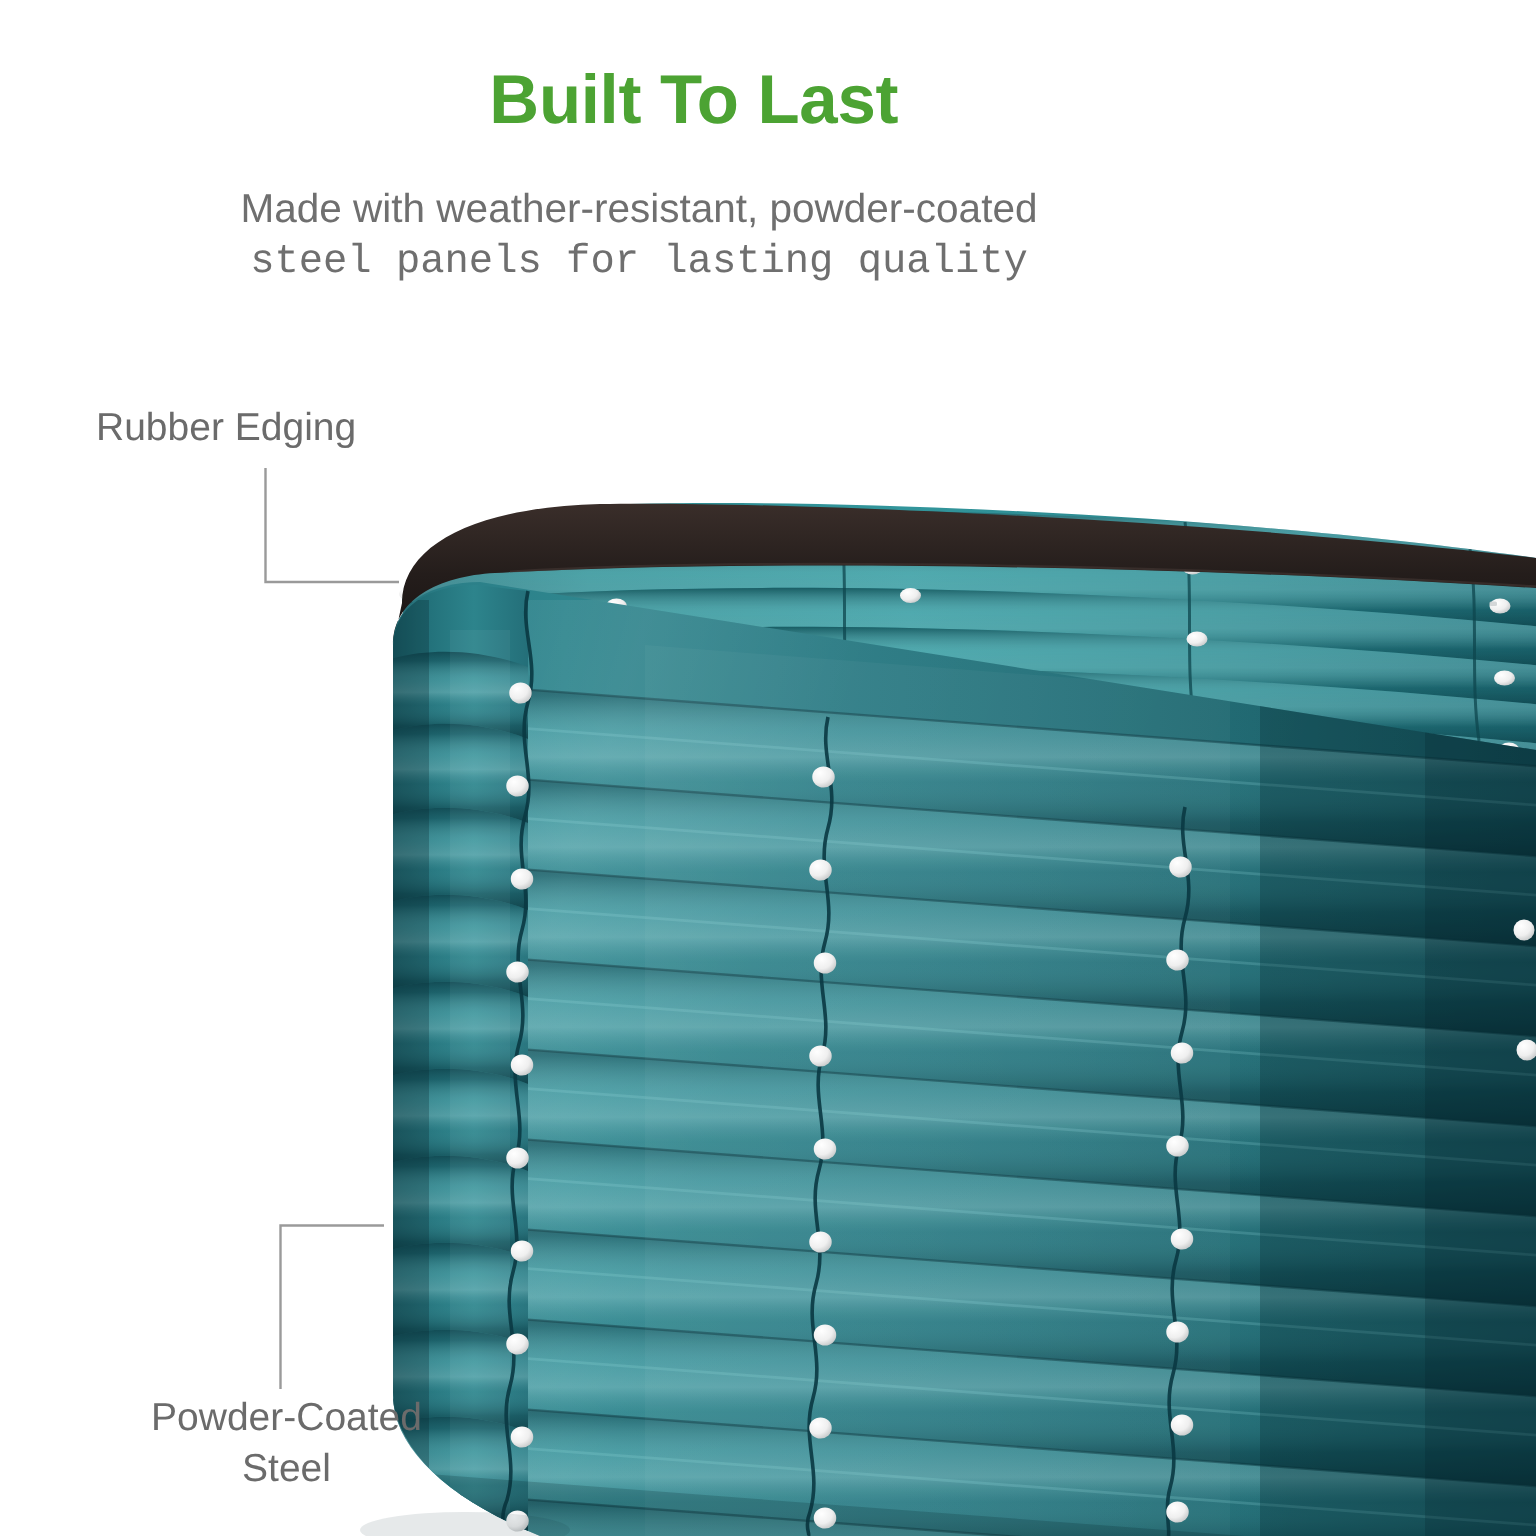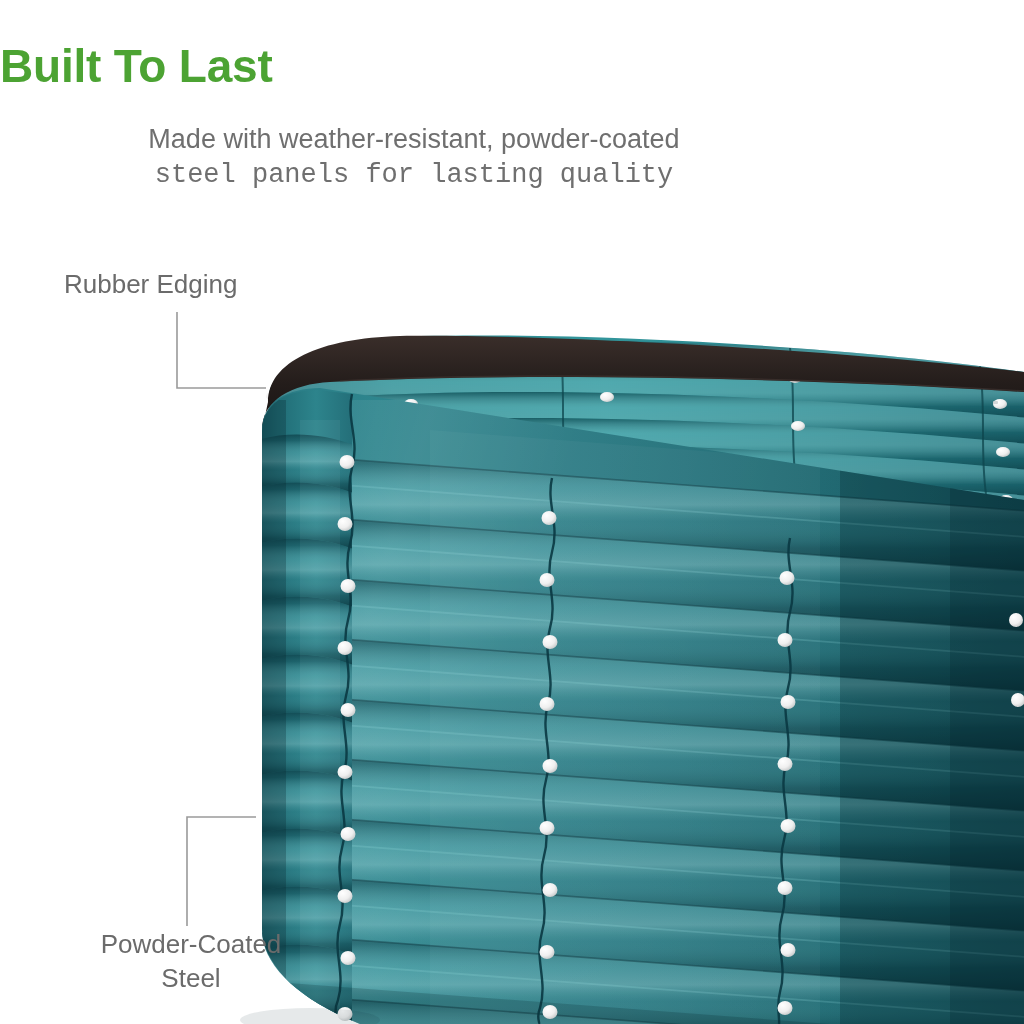--- a/index.html
+++ b/index.html
@@ -8,31 +8,33 @@
     background:#ffffff;
     font-family:"Liberation Sans", sans-serif;
     overflow:hidden;
     position:relative;
   }
   #stage{position:absolute;inset:0;width:1024px;height:1024px;overflow:hidden;background:#fff;}
 
   
   .title{
     position:absolute;left:0;top:42px;width:925px;
+    text-align:center;
     font-size:46px;font-weight:bold;
     color:#4CA333;
     letter-spacing:-0.2px;
     line-height:1.05;
   }
   .subtitle{
     position:absolute;left:0;top:122px;width:828px;
     text-align:center;
     font-size:27px;font-weight:300;
     color:#6f6f6f;
     line-height:1.32;
+    padding-left:12px;
   }
   .subtitle .l2{display:block;font-family:Liberation Mono, monospace;}
 
   
   .callout{
     position:absolute;
     font-size:26px;font-weight:300;
     color:#6b6b6b;
     white-space:nowrap;
     line-height:1.3;

